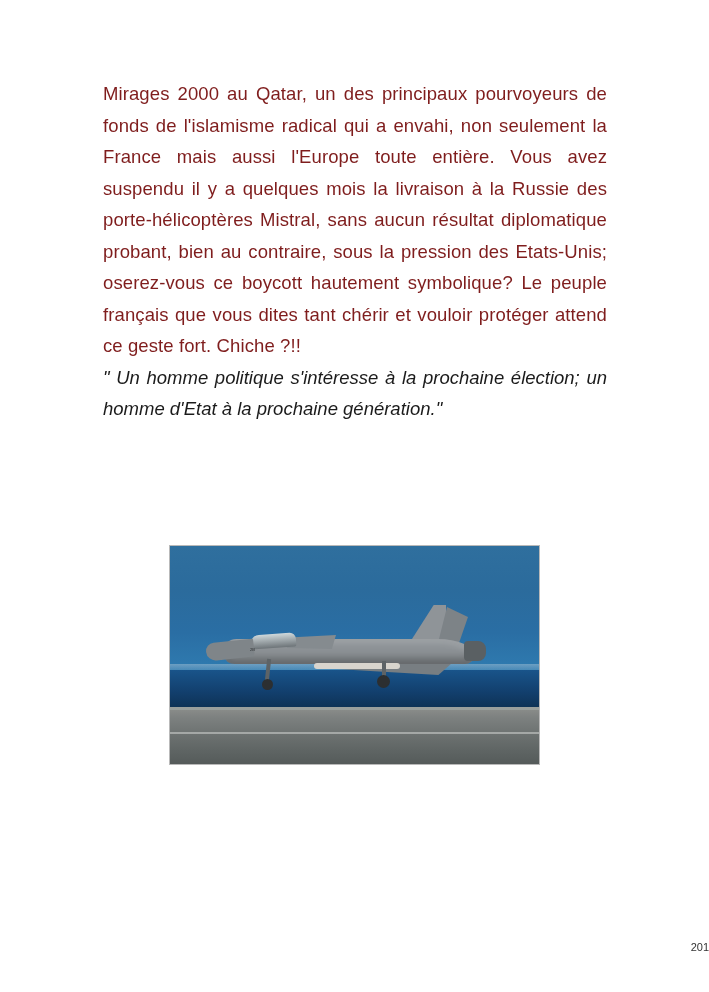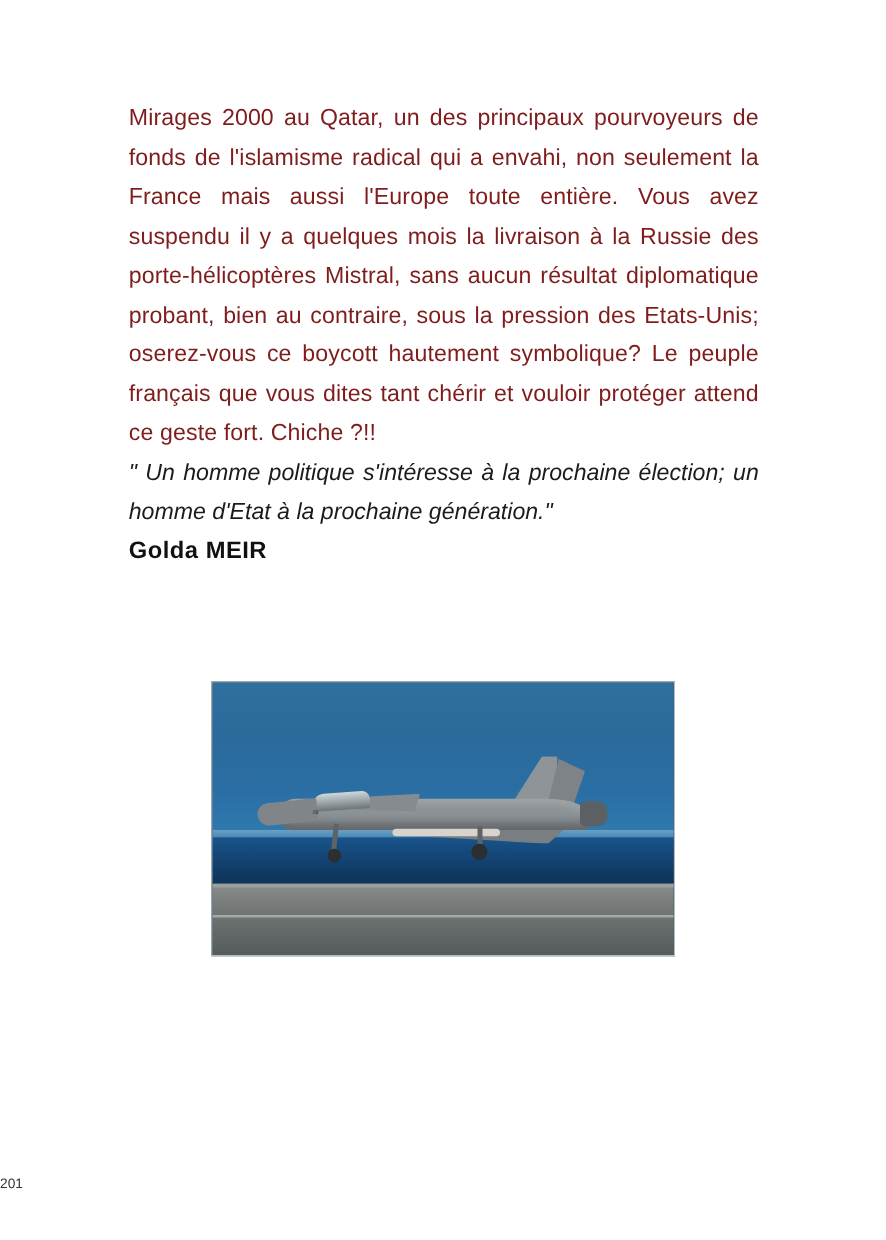--- a/index.html
+++ b/index.html
@@ -239,36 +239,35 @@
     position: absolute;
     font-size: 4px;
     color: #2b2f31;
     font-family: "Liberation Sans", sans-serif;
   }
   .page-number {
     position: absolute;
     left: 0;
     right: 0;
     top: 941px;
-    text-align: left;
+    text-align: right;
     font-size: 11px;
     color: #333333;
   }
 </style>
 </head>
 <body>
 
 <div class="page">
 
   <div class="content">
     <p class="body-para">Mirages 2000 au Qatar, un des principaux pourvoyeurs de fonds de l'islamisme radical qui a envahi, non seulement la France mais aussi l'Europe toute entière. Vous avez suspendu il y a quelques mois la livraison à la Russie des porte-hélicoptères Mistral, sans aucun résultat diplomatique probant, bien au contraire, sous la pression des Etats-Unis; oserez-vous ce boycott hautement symbolique? Le peuple français que vous dites tant chérir et vouloir protéger attend ce geste fort. Chiche ?!!</p>
 
     <p class="quote-para">" Un homme politique s'intéresse à la prochaine élection; un homme d'Etat à la prochaine génération."</p>
 
-    <p class="attribution">Golda  MEIR</p>
   </div>
 
   <div class="figure">
     <div class="photo">
       <div class="sky"></div>
       <div class="horizon-haze"></div>
       <div class="sea"></div>
       <div class="deck"></div>
       <div class="deck-edge"></div>
       <div class="deck-line"></div>

